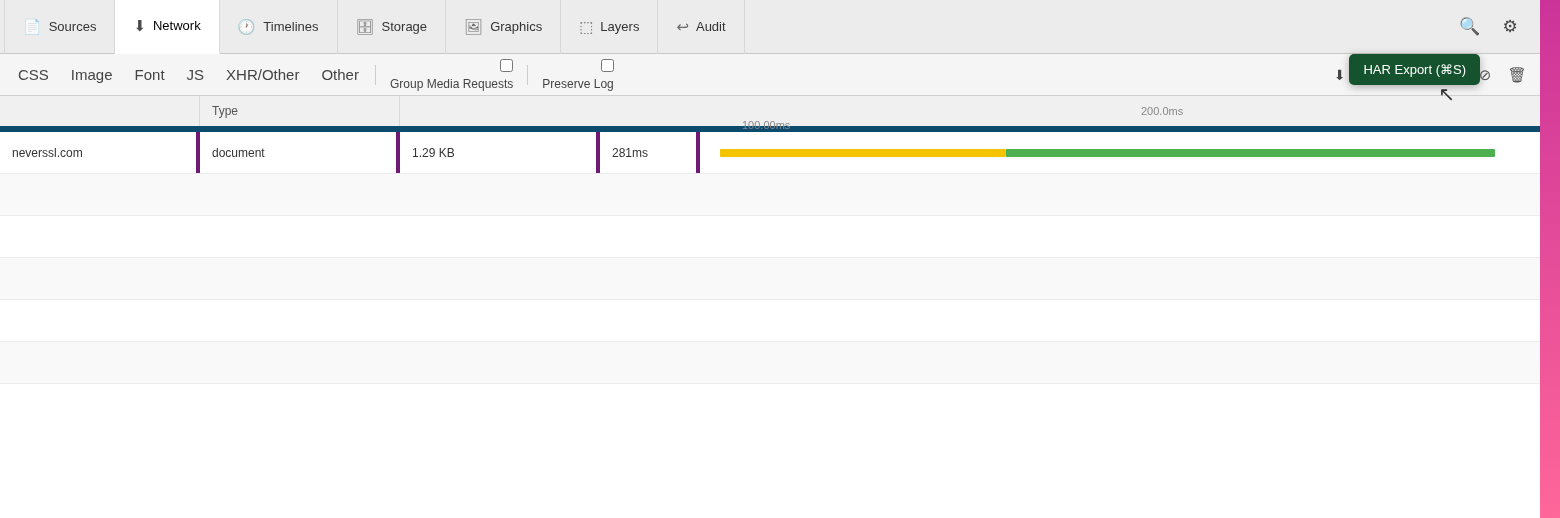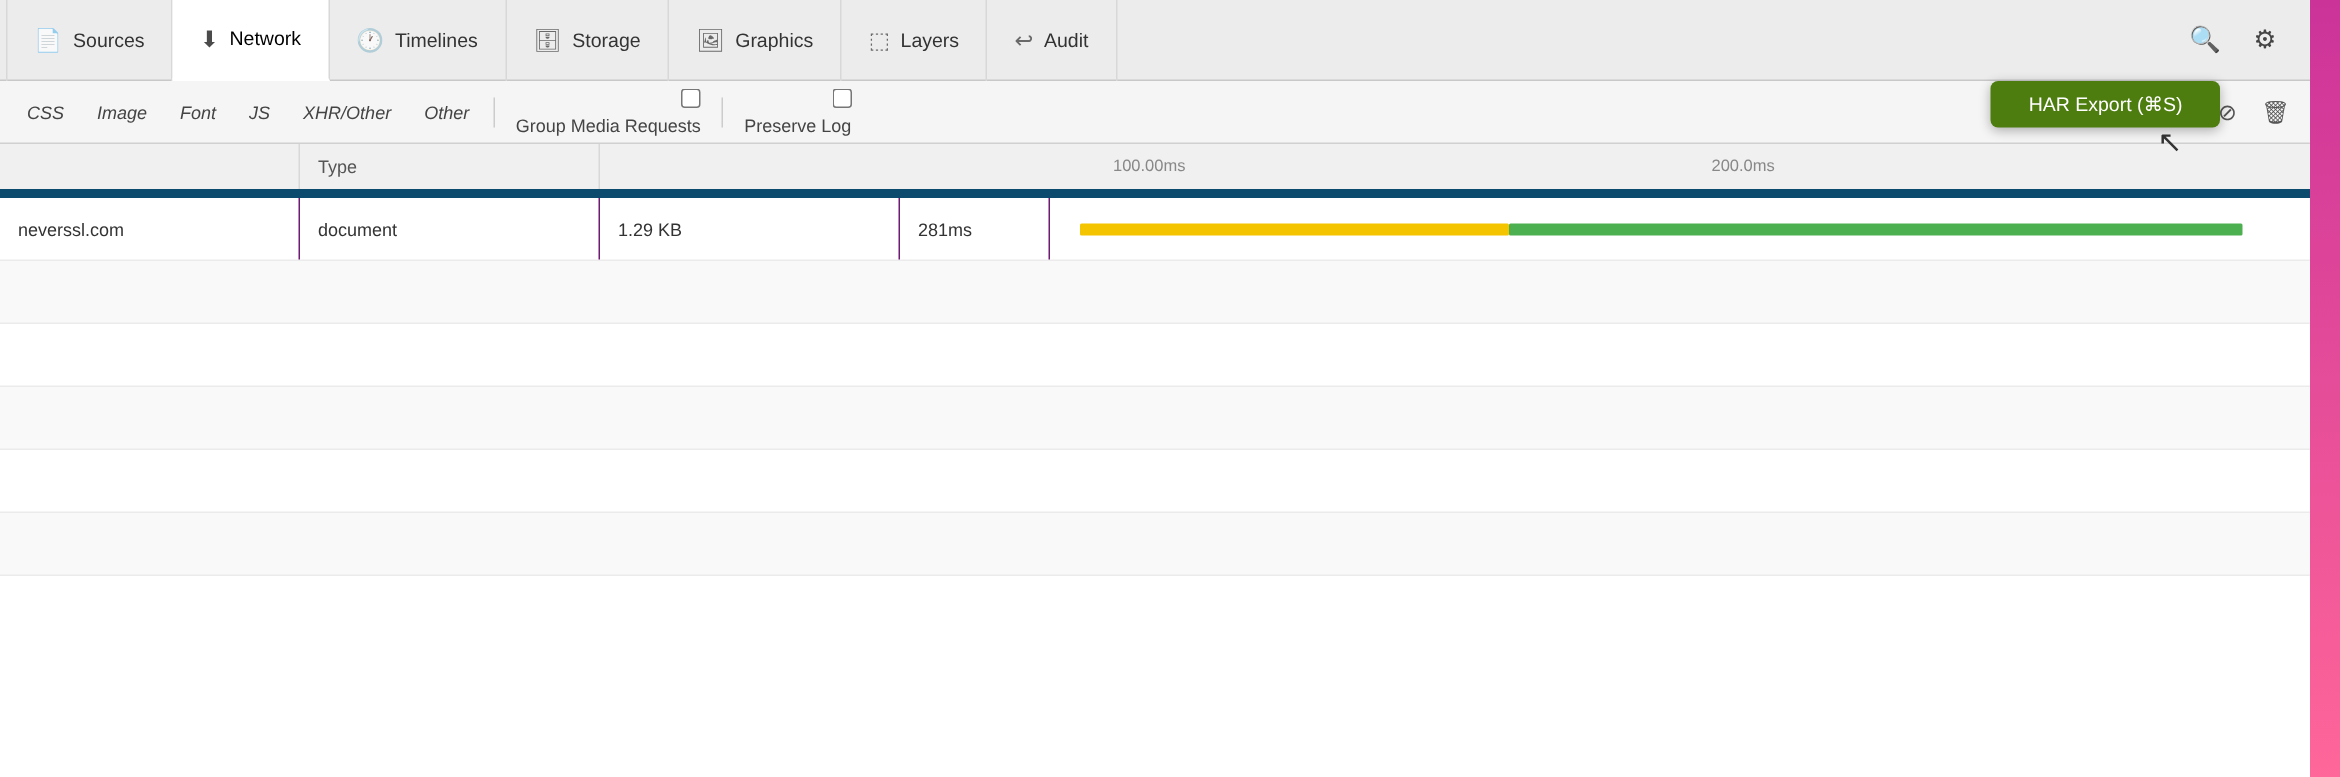--- a/index.html
+++ b/index.html
@@ -81,26 +81,25 @@
       align-items: center;
       background: #f5f5f5;
       border-bottom: 1px solid #d0d0d0;
       height: 42px;
       padding: 0 8px;
       gap: 2px;
     }
 
     .filter-btn {
       padding: 3px 10px;
-      font-size: 12px;
+      font-size: 15px;
       color: #444;
       cursor: pointer;
       border-radius: 3px;
       white-space: nowrap;
-      font-style: italic;
     }
 
     .filter-separator {
       width: 1px;
       height: 20px;
       background: #ccc;
       margin: 0 4px;
     }
 
     .filter-checkbox-group {
@@ -211,21 +210,21 @@
     .table-row:nth-child(even) {
       background: #f9f9f9;
     }
 
     .td {
       display: flex;
       align-items: center;
       padding: 0 12px;
       font-size: 12px;
       color: #333;
-      border-right: 1px solid #701a75;
+      border-right: 4px solid #701a75;
       height: 100%;
       overflow: hidden;
       text-overflow: ellipsis;
       white-space: nowrap;
     }
 
     .td-name { width: 200px; }
     .td-type { width: 200px; }
     .td-size { width: 200px; }
     .td-time { width: 100px; }
@@ -256,24 +255,24 @@
       top: 2px;
       background: #4caf50;
       border-radius: 1px;
     }
 
     
     .har-tooltip {
       position: absolute;
       right: 60px;
       top: 54px;
-      background: #4d7c0f;
+      background: #14532d;
       color: #fff;
       font-size: 13px;
-      padding: 8px 25px;
+      padding: 8px 14px;
       border-radius: 5px;
       white-space: nowrap;
       z-index: 100;
       box-shadow: 0 2px 8px rgba(0,0,0,0.3);
     }
 
     
     .cursor-indicator {
       position: absolute;
       font-size: 20px;
@@ -384,21 +383,21 @@
 
   <div class="table-container">
 
     <div class="table-header">
       <div class="th th-name"></div>
       <div class="th th-type">
         <span>Type</span>
       </div>
       <div class="th th-waterfall">
         <div class="waterfall-header" style="position: relative; width: 100%; height: 100%;">
-          <span class="waterfall-label" style="left: 30%;">100.00ms</span>
+          <span class="waterfall-label" style="left: 30%; margin-top: 14px;">100.00ms</span>
           <span class="waterfall-label" style="left: 65%;">200.0ms</span>
         </div>
       </div>
     </div>
 
     <div class="table-body">
 
       <div class="table-row">
         <div class="td td-name">
           <span>neverssl.com</span>

